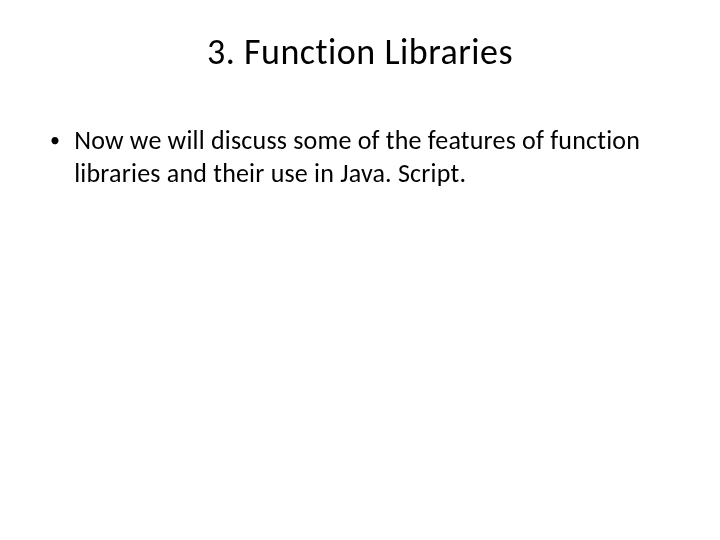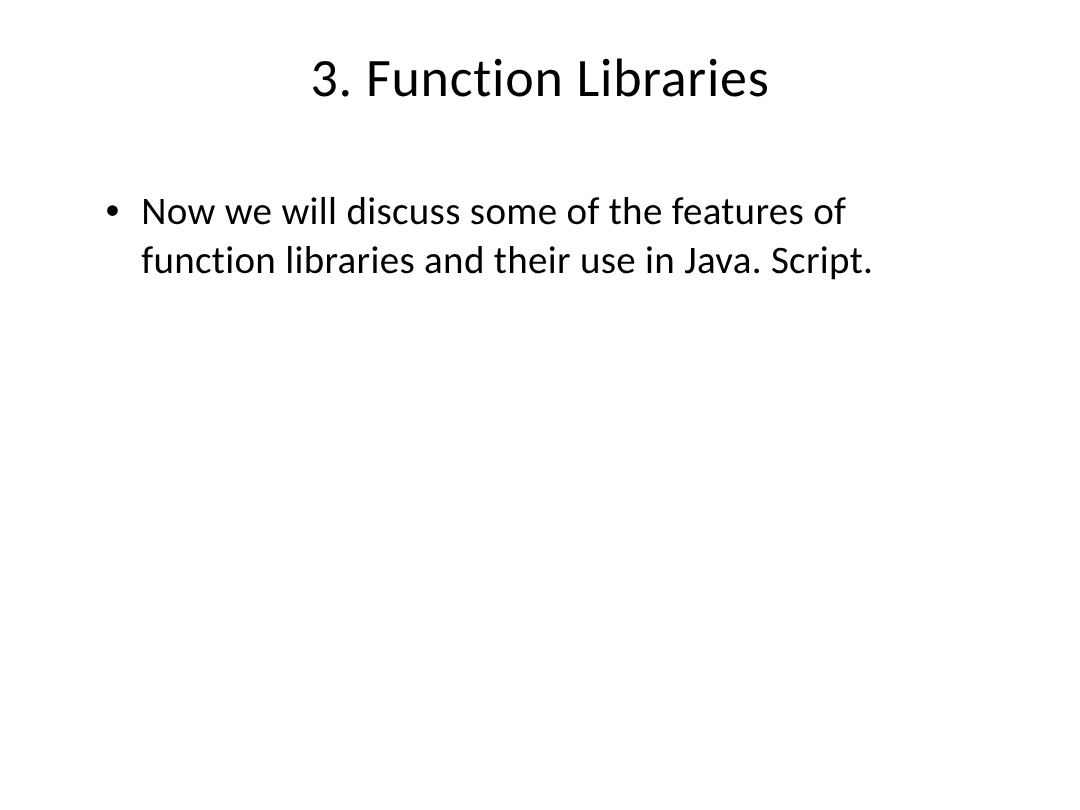--- a/index.html
+++ b/index.html
@@ -11,21 +11,21 @@
       width: 720px;
       height: 540px;
       background: #ffffff;
       font-family: Calibri, "Segoe UI", Arial, sans-serif;
       color: #000000;
       overflow: hidden;
     }
     .slide {
       width: 100%;
       height: 100%;
-      padding: 20px 60px;
+      padding: 20px 40px;
     }
     .title {
       font-size: 36px;
       font-weight: 400;
       text-align: center;
       margin-top: 10px;
       margin-bottom: 50px;
       letter-spacing: 0.5px;
     }
     .content {

